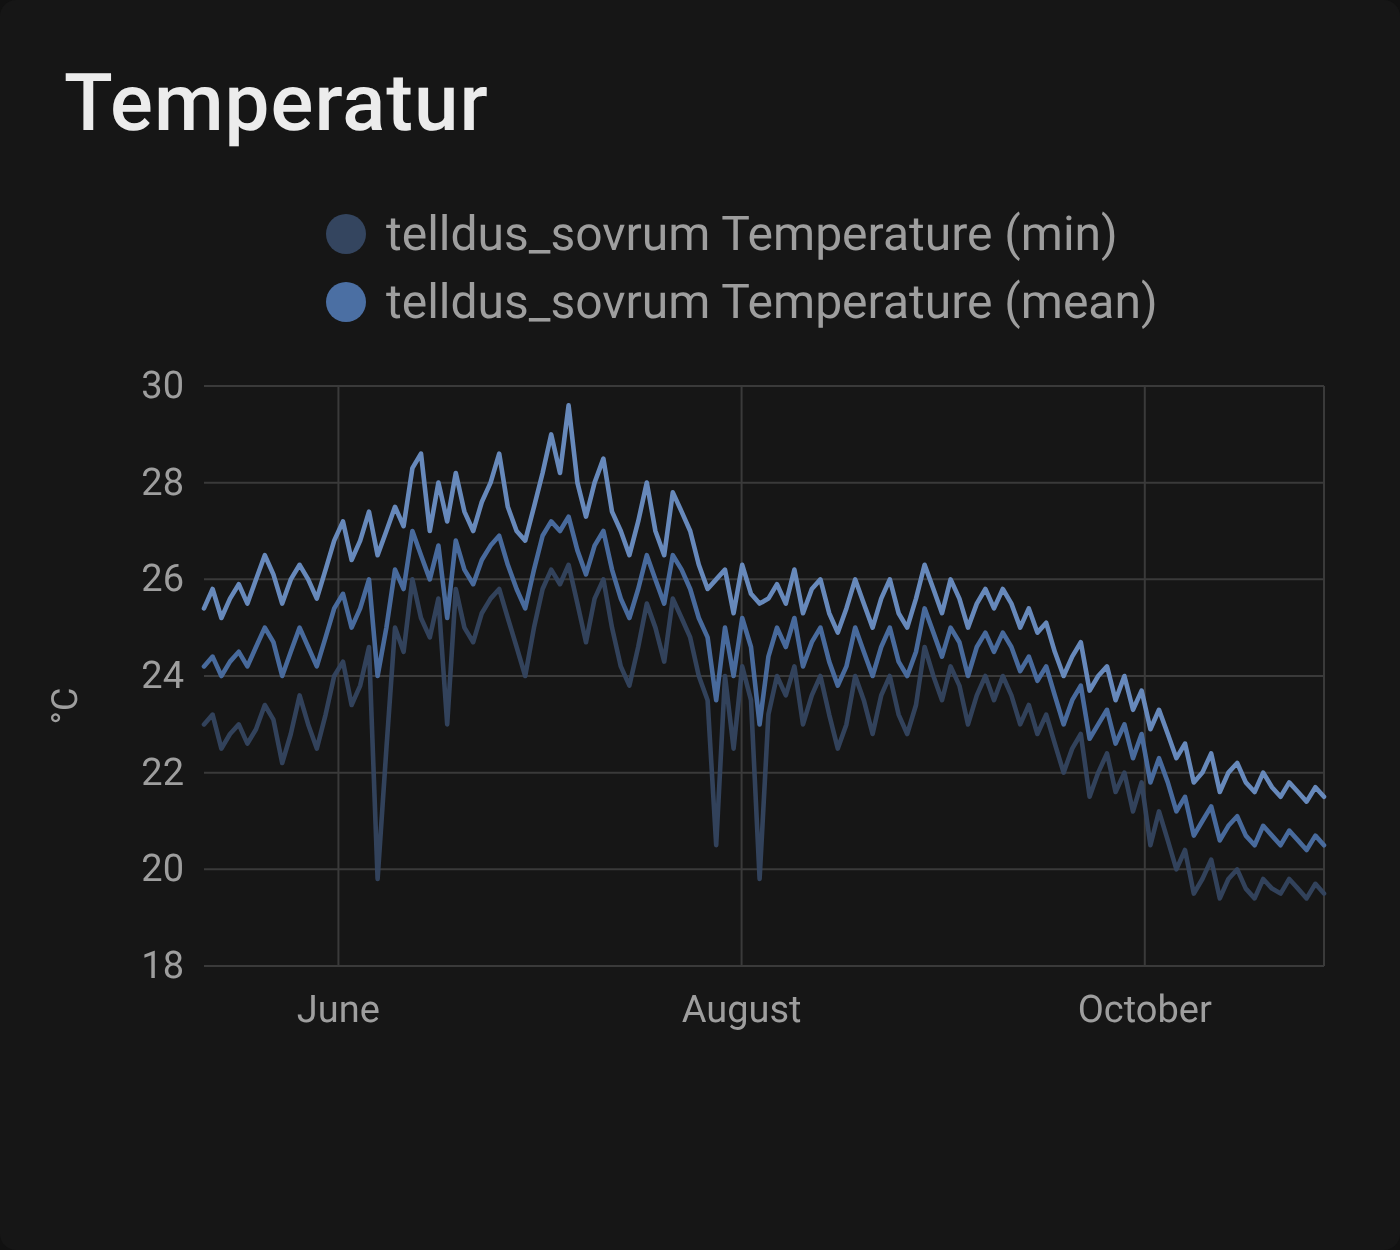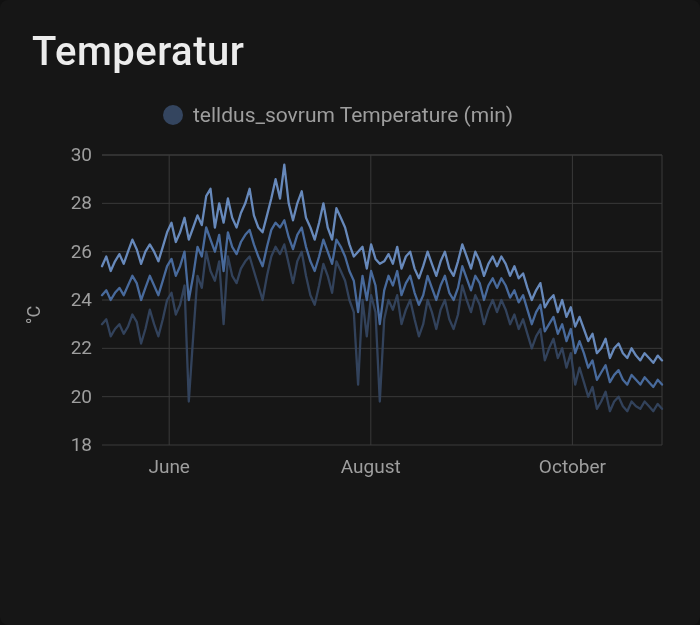--- a/index.html
+++ b/index.html
@@ -32,21 +32,21 @@
     flex-direction: column;
     align-items: flex-start;
     margin-left: 135px;
     gap: 6px;
     margin-bottom: 18px;
   }
   .legend-item {
     display: flex;
     align-items: center;
     gap: 10px;
-    font-size: 21px;
+    font-size: 24px;
     color: #9e9e9e;
   }
   .dot {
     width: 20px;
     height: 20px;
     border-radius: 50%;
     flex: 0 0 auto;
   }
   .chart-wrap {
     position: relative;
@@ -83,20 +83,24 @@
 <body>
 
 <div class="card">
   <div class="title">Temperatur</div>
 
   <div class="legend">
     <div class="legend-item">
       <span class="dot" style="background:#34455f"></span>
       <span>telldus_sovrum Temperature (min)</span>
     </div>
+    <div class="legend-item">
+      <span class="dot" style="background:#4b6fa3"></span>
+      <span>telldus_sovrum Temperature (mean)</span>
+    </div>
   </div>
 
   <div class="chart-wrap">
     <div class="ylabel">°C</div>
     <svg id="chart-svg" width="640" height="340">
         <line x1="70" x2="630" y1="300" y2="300" class="gridline"></line>
         <text x="60" y="306" text-anchor="end" class="ytick">18</text>
         <line x1="70" x2="630" y1="251.66666666666669" y2="251.66666666666669" class="gridline"></line>
         <text x="60" y="257.6666666666667" text-anchor="end" class="ytick">20</text>
         <line x1="70" x2="630" y1="203.33333333333334" y2="203.33333333333334" class="gridline"></line>

